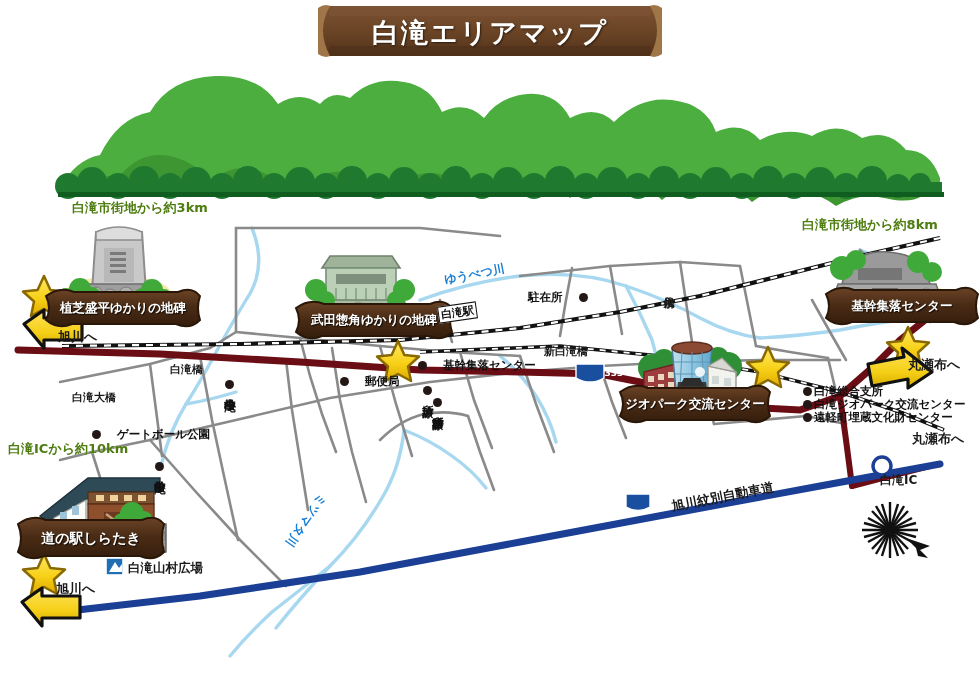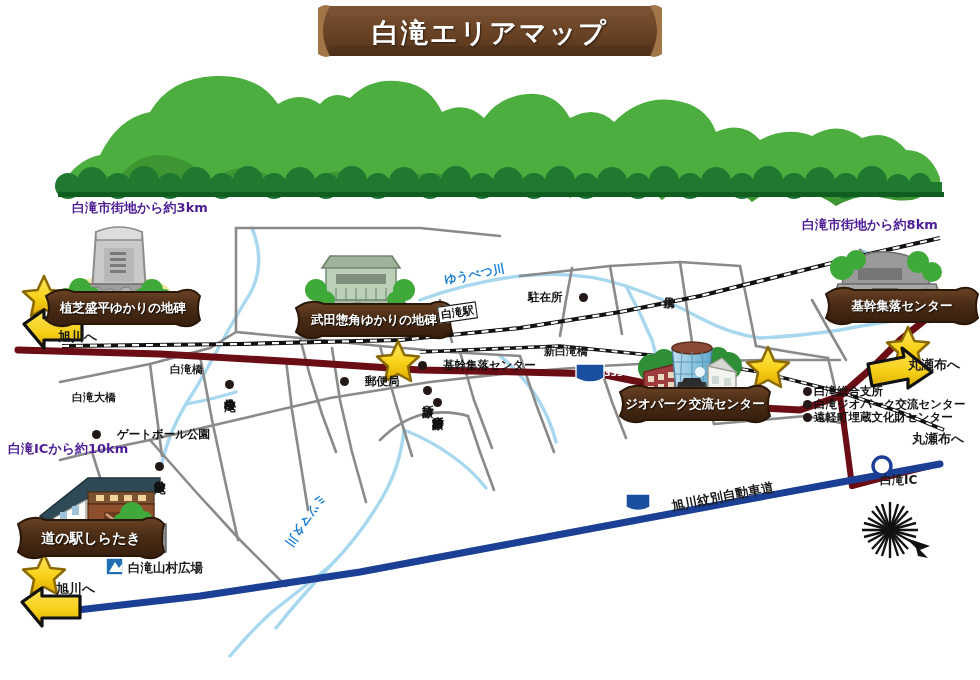--- a/index.html
+++ b/index.html
@@ -17,21 +17,21 @@
     display:flex;align-items:center;justify-content:center;
     color:#ffffff;font-size:27px;font-weight:bold;letter-spacing:2px;
     text-shadow:1px 1px 2px rgba(0,0,0,.55);
     font-family:"DejaVu Sans","Liberation Sans",sans-serif;
   }
 
   
   .lbl{position:absolute;white-space:nowrap;font-size:11px;color:#1a1a1a;
        font-family:"DejaVu Sans","Liberation Sans",sans-serif;}
   .lbl.bold{font-weight:bold;}
-  .red-note{position:absolute;white-space:nowrap;color:#4c1d95;font-weight:bold;
+  .red-note{position:absolute;white-space:nowrap;color:#4d7c0f;font-weight:bold;
        font-size:13px;font-family:"DejaVu Sans","Liberation Sans",sans-serif;
        text-shadow:0 0 1px rgba(255,255,255,.9);}
   .river-lbl{position:absolute;white-space:nowrap;color:#1a7fd4;font-weight:bold;
        font-size:12px;font-family:"DejaVu Sans","Liberation Sans",sans-serif;}
   .vert{writing-mode:vertical-rl;text-orientation:upright;}
 
   
   .poi{position:absolute;display:flex;align-items:center;gap:16px;}
   .poi .dot{width:9px;height:9px;border-radius:50%;background:#231815;flex:none;}
   .poi .txt{font-size:11.5px;color:#111;white-space:nowrap;font-weight:bold;

